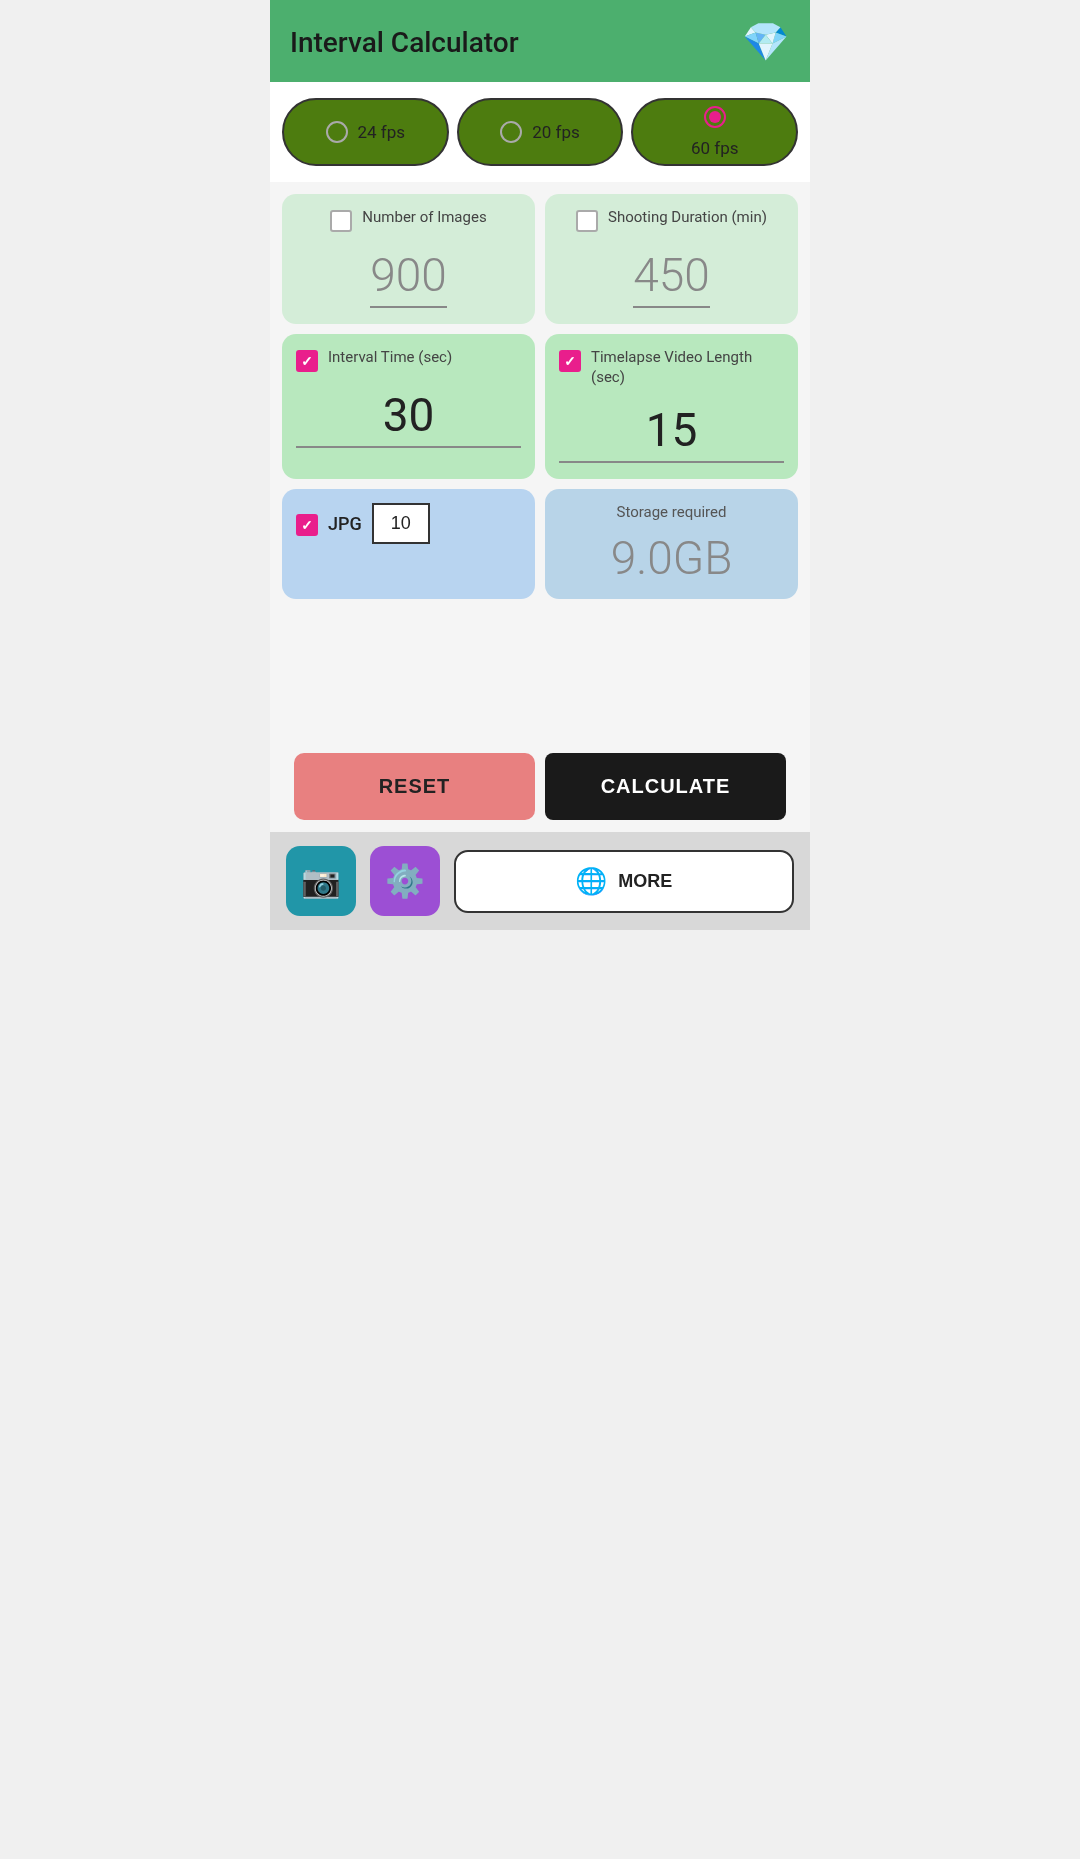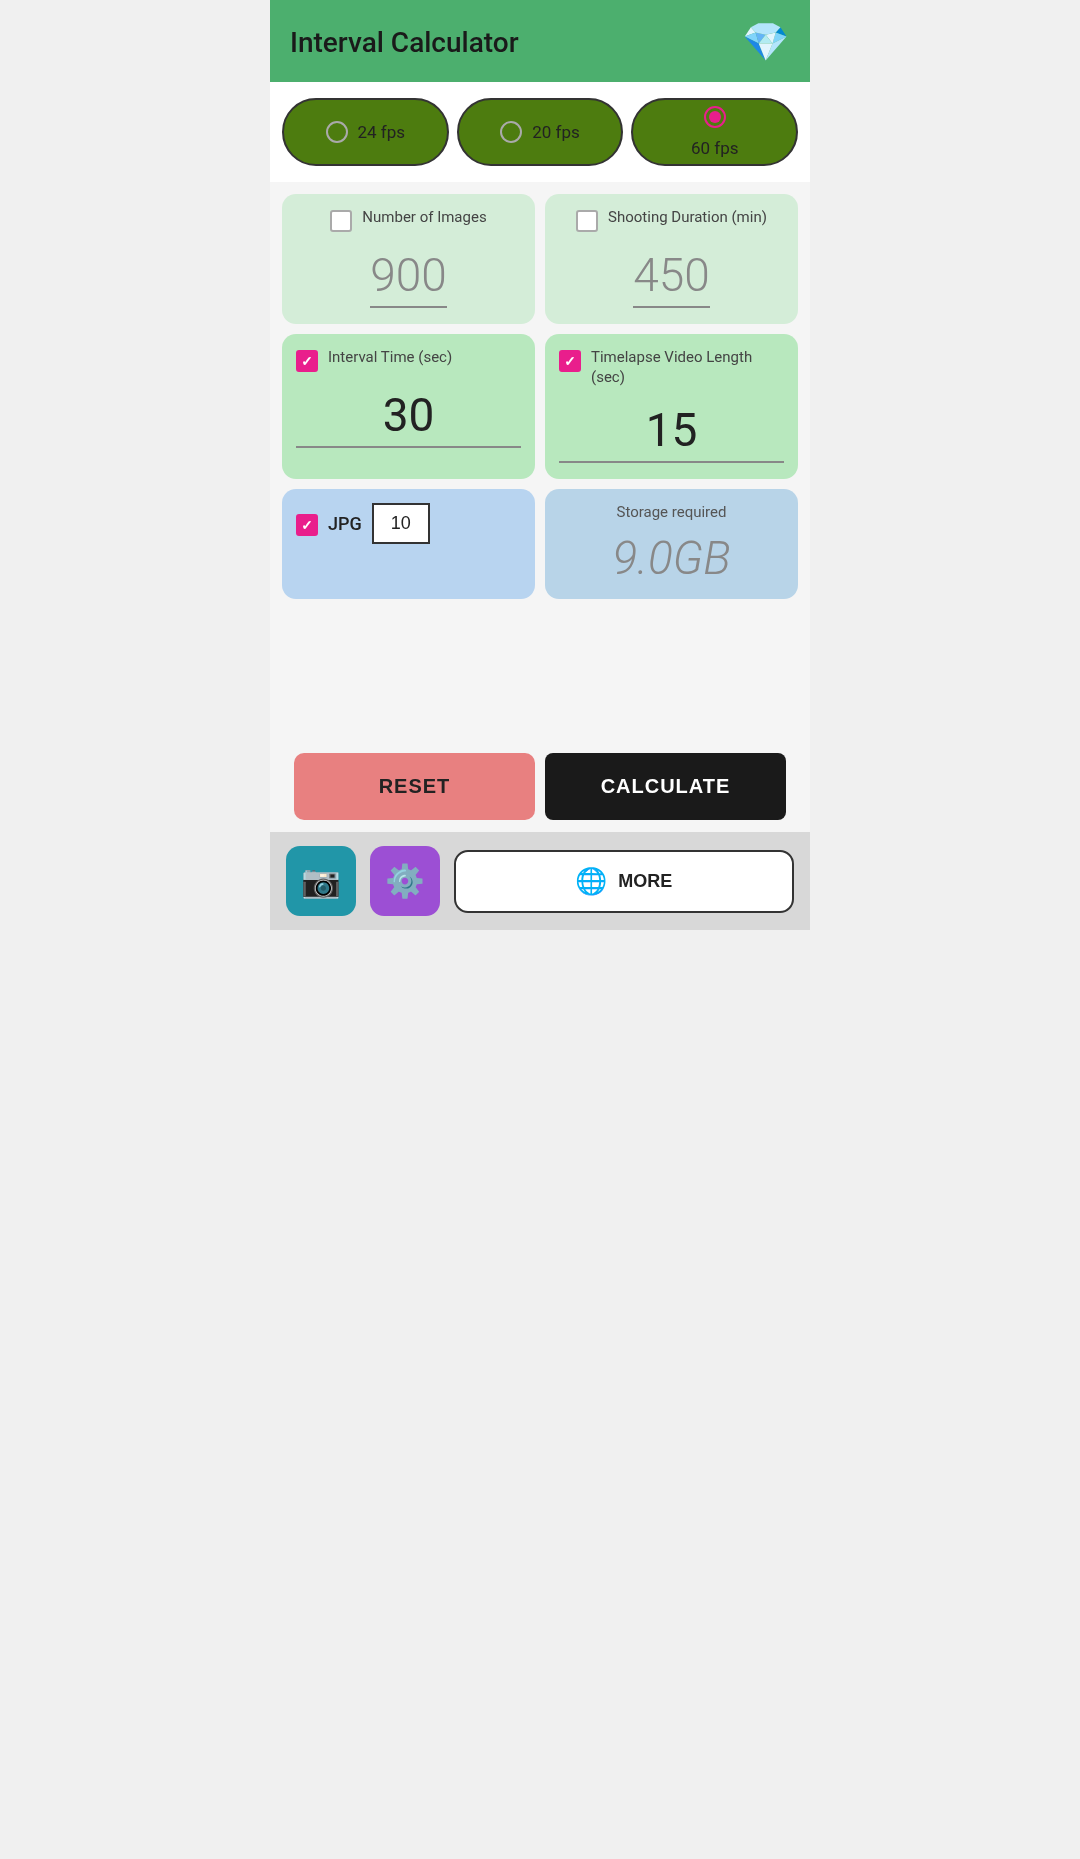--- a/index.html
+++ b/index.html
@@ -164,21 +164,20 @@
     
     .storage-label {
       font-size: 15px;
       color: #555;
       margin-bottom: 10px;
     }
     .storage-value {
       font-size: 46px;
       color: #888;
       font-weight: 300;
-      font-style: italic;
     }
 
     
     .file-row {
       display: flex;
       gap: 10px;
     }
     .file-card {
       background: #b8d4f0;
       border-radius: 14px;

